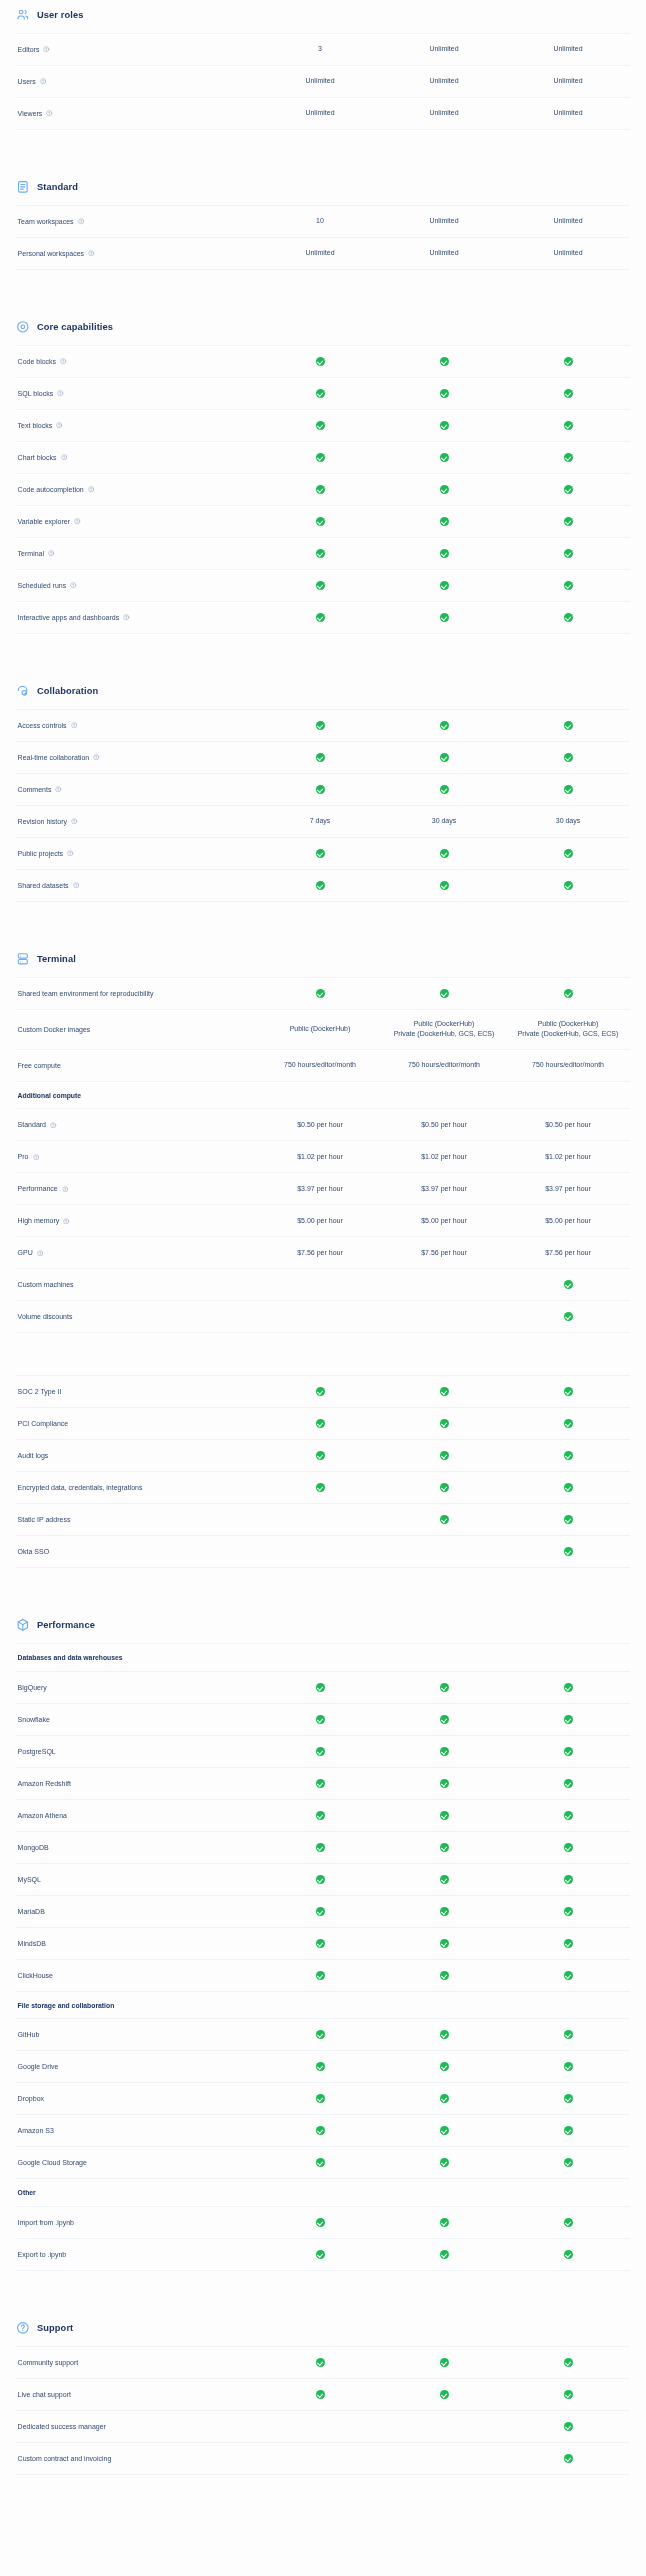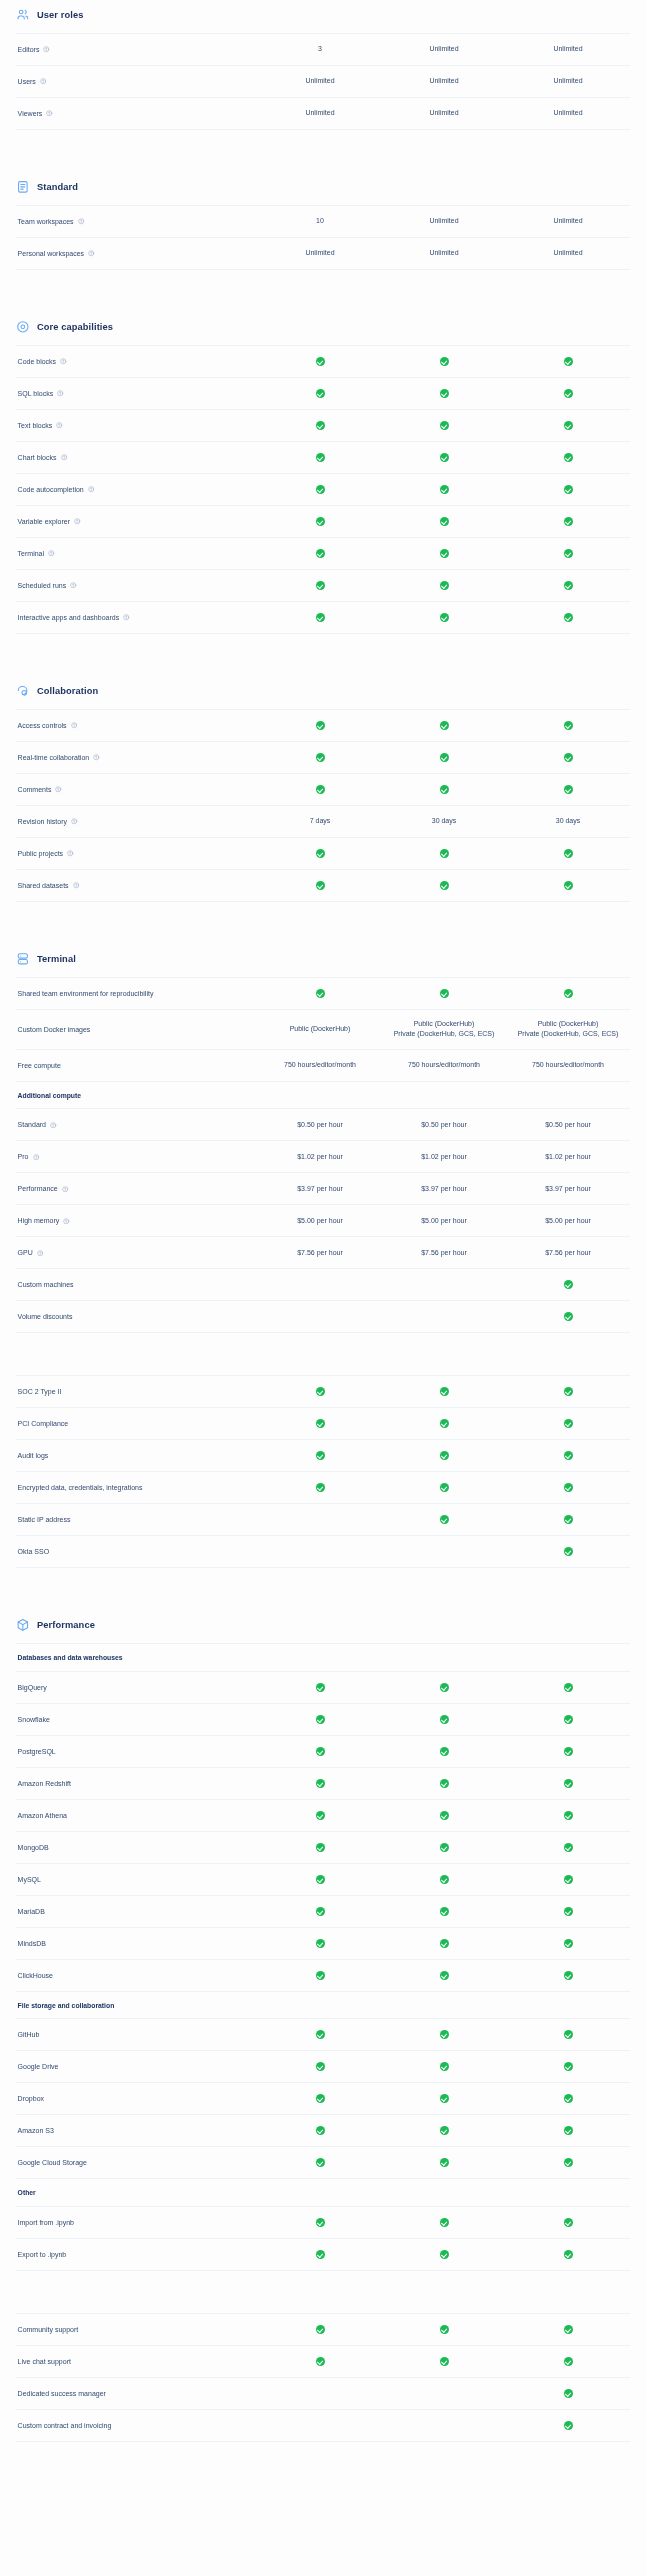--- a/index.html
+++ b/index.html
@@ -892,20 +892,30 @@
             <span>Export to .ipynb</span>
           </div>
           <div class="cell-val"><span class="check"></span></div>
           <div class="cell-val"><span class="check"></span></div>
           <div class="cell-val"><span class="check"></span></div>
         </div>
       </div>
     </div>
     <div class="section-spacer"></div>
     <div class="section">
+      <div class="section-head">
+        <span class="sh-icon">
+          <svg viewBox="0 0 24 24" fill="none" stroke="currentColor" stroke-width="1.9" stroke-linecap="round" stroke-linejoin="round">
+            <circle cx="12" cy="12" r="9.2"></circle>
+            <path d="M9.6 9.4a2.5 2.5 0 1 1 3.4 2.3c-.7.3-1 .9-1 1.6v.4"></path>
+            <line x1="12" y1="16.6" x2="12.01" y2="16.6"></line>
+          </svg>
+        </span>
+        <span class="section-title">Support</span>
+      </div>
       <div class="rows">
         <div class="row">
           <div class="cell-label">
             <span>Community support</span>
           </div>
           <div class="cell-val"><span class="check"></span></div>
           <div class="cell-val"><span class="check"></span></div>
           <div class="cell-val"><span class="check"></span></div>
         </div>
         <div class="row">

